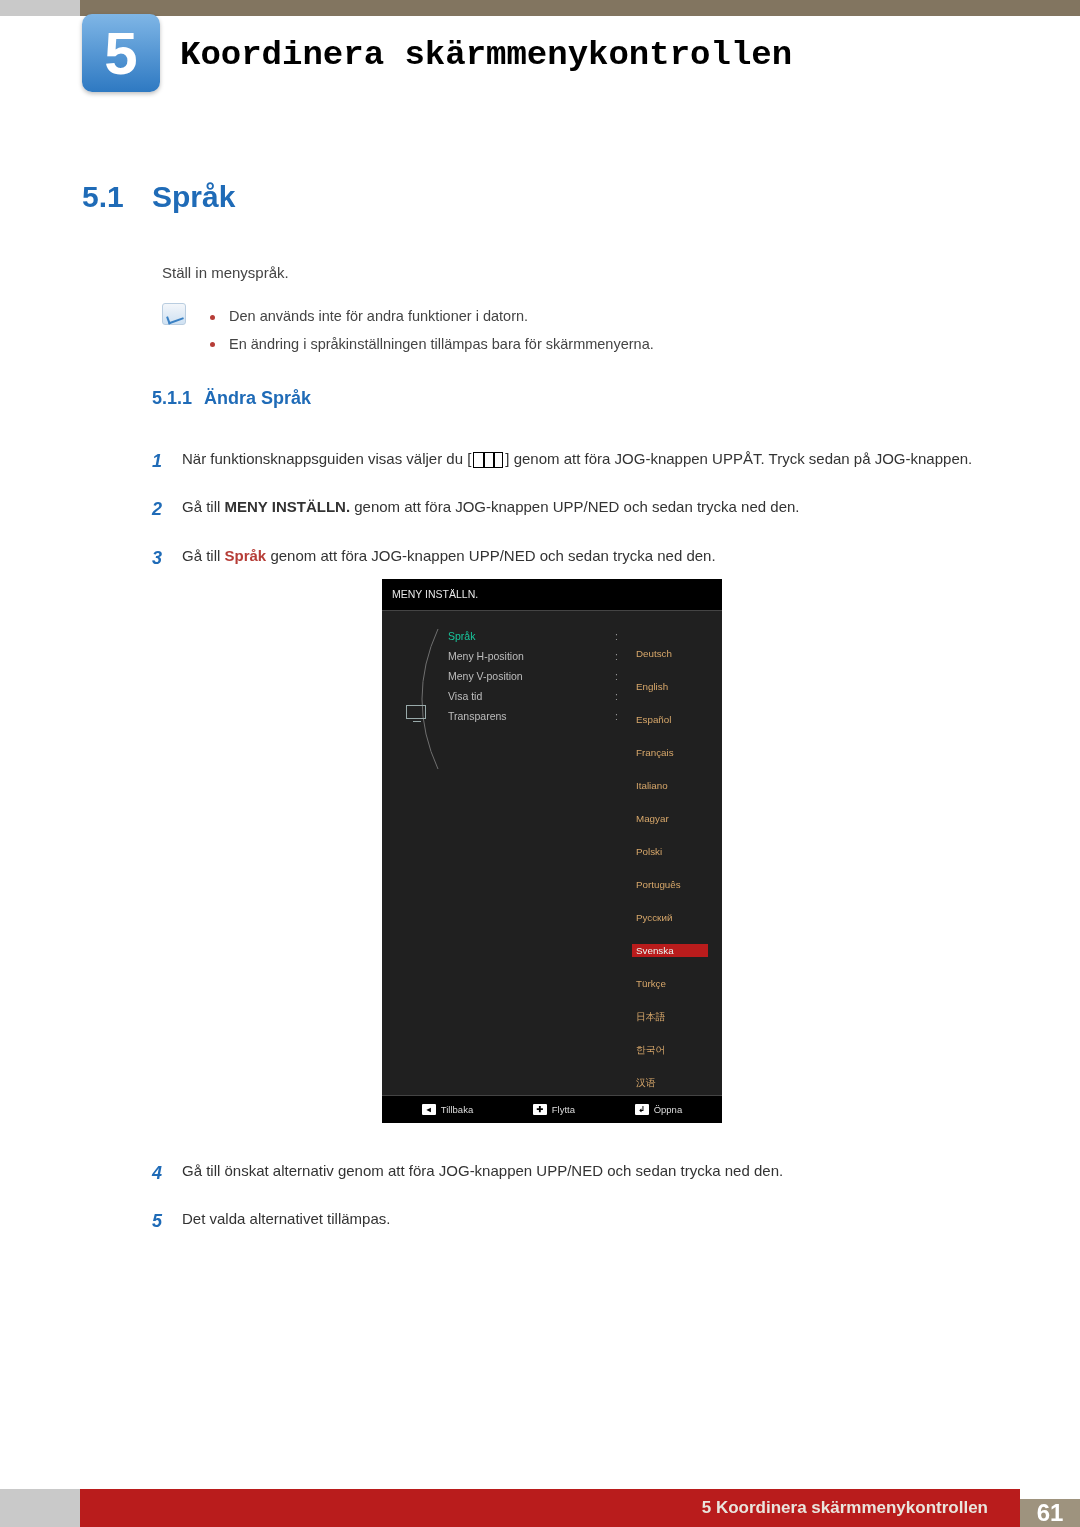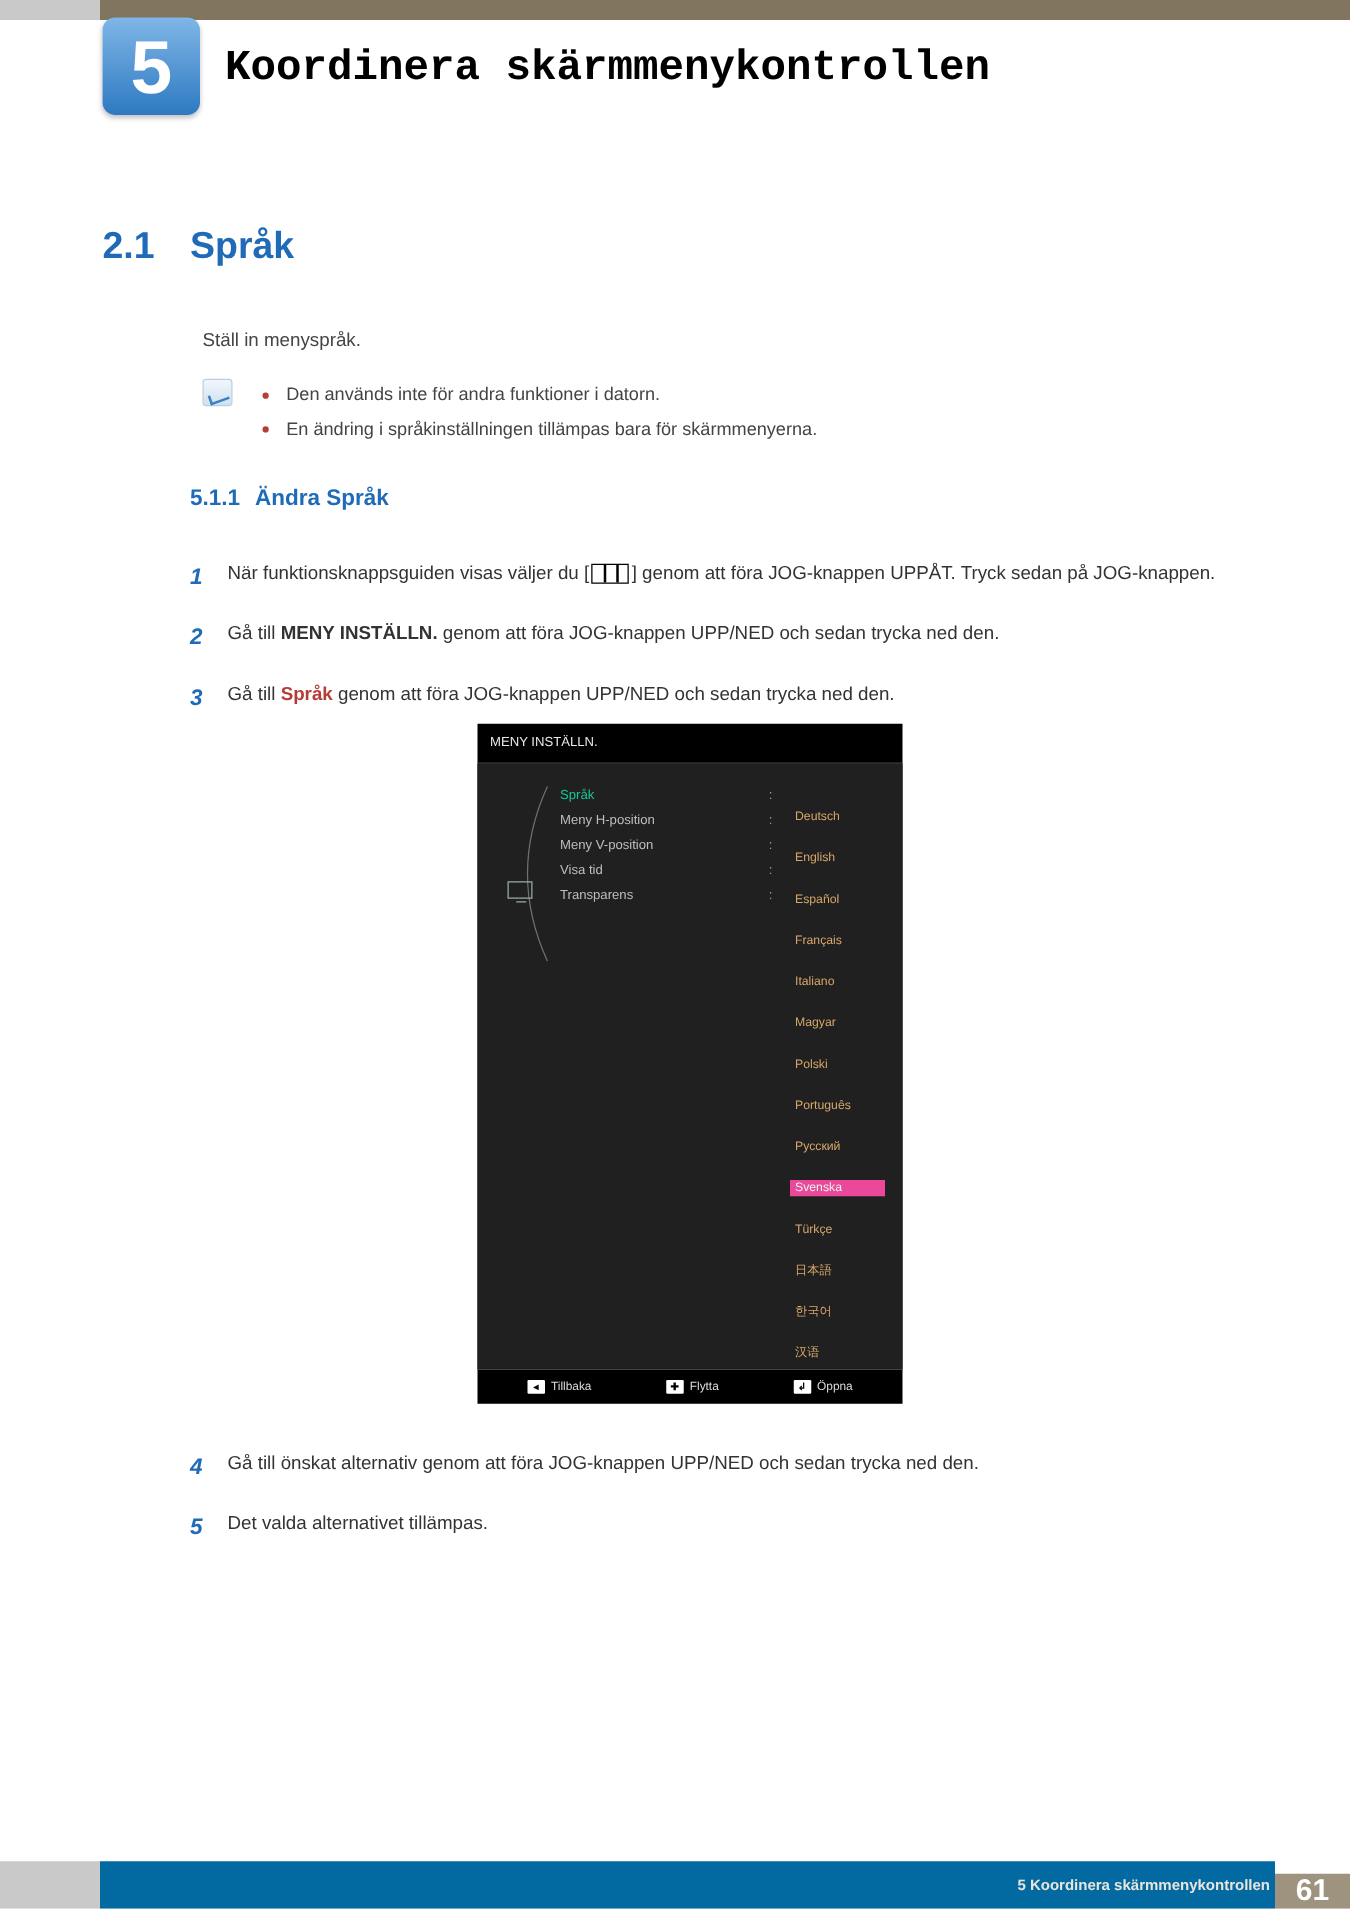--- a/index.html
+++ b/index.html
@@ -213,21 +213,21 @@
   }
   .osd-right-list .lang {
     height: 13px;
     line-height: 13px;
     font-size: 9.8px;
     padding-left: 4px;
     color: #d7a76a;
     margin-top: 20px;
   }
   .osd-right-list .lang.highlight {
-    background: #ec4899;
+    background: #b91c1c;
     color: #e8f7f2;
   }
   .osd-footer {
     display:flex;
     justify-content: space-around;
     padding: 5px 10px;
     border-top: 1px solid #444;
     font-size: 9.5px;
     color: #dcdcdc;
   }
@@ -254,27 +254,27 @@
   .footer-gray {
     position: absolute;
     left: 0; bottom: 0;
     width: 80px; height: 38px;
     background: #c9c9c9;
   }
   .footer-olive {
     position: absolute;
     right: 60px; bottom: 0;
     height: 38px; left: 80px;
-    background: #0369a1;
+    background: #b91c1c;
     display:flex;
     align-items:center;
     justify-content:flex-end;
-    padding-right: 4px;
+    padding-right: 32px;
     color: #e9e5dd;
-    font-size: 12px;
+    font-size: 17px;
     font-weight: 600;
   }
   .footer-page {
     position:absolute;
     right: 0; bottom: 0;
     width: 60px; height: 28px;
     background: #9e937e;
     color:#fff;
     font-size: 24px;
     font-weight: bold;
@@ -289,21 +289,21 @@
 <div class="top-bar">
   <div class="top-bar-left"></div>
 </div>
 
 <div class="chapter-badge">5</div>
 <div class="chapter-title">Koordinera skärmmenykontrollen</div>
 
 <div class="content">
 
   <div class="section-heading">
-    <span class="section-num">2.1</span><span>Språk</span>
+    <span class="section-num">5.1</span><span>Språk</span>
   </div>
 
   <div class="intro-line">Ställ in menyspråk.</div>
 
   <div class="note-row">
     <div class="note-icon"></div>
     <div class="note-list">
       <div class="bullet-line"><span class="dot"></span><span>Den används inte för andra funktioner i datorn.</span></div>
       <div class="bullet-line"><span class="dot"></span><span>En ändring i språkinställningen tillämpas bara för skärmmenyerna.</span></div>
     </div>

